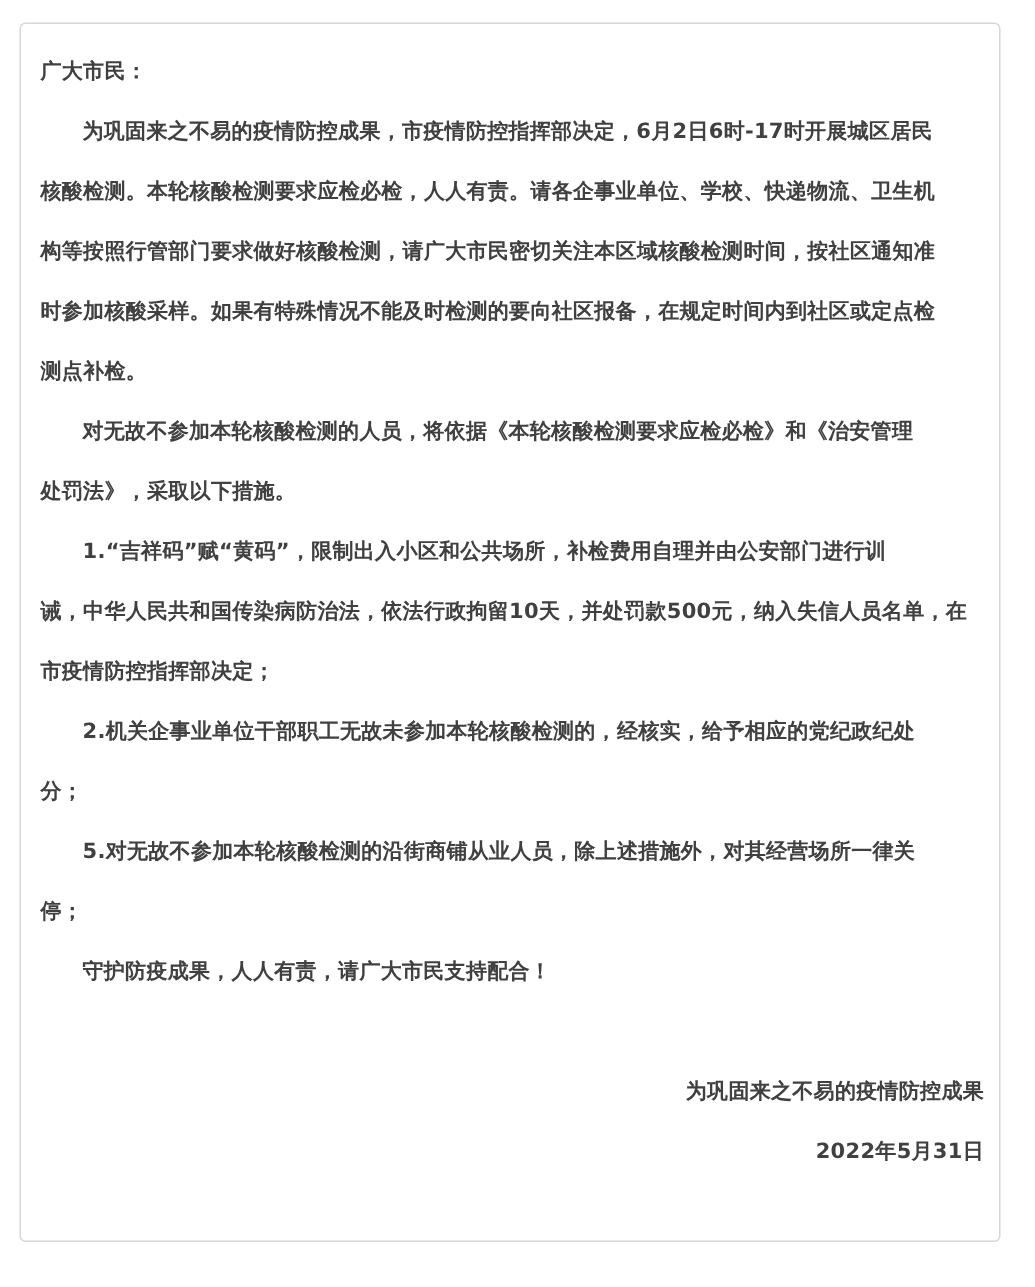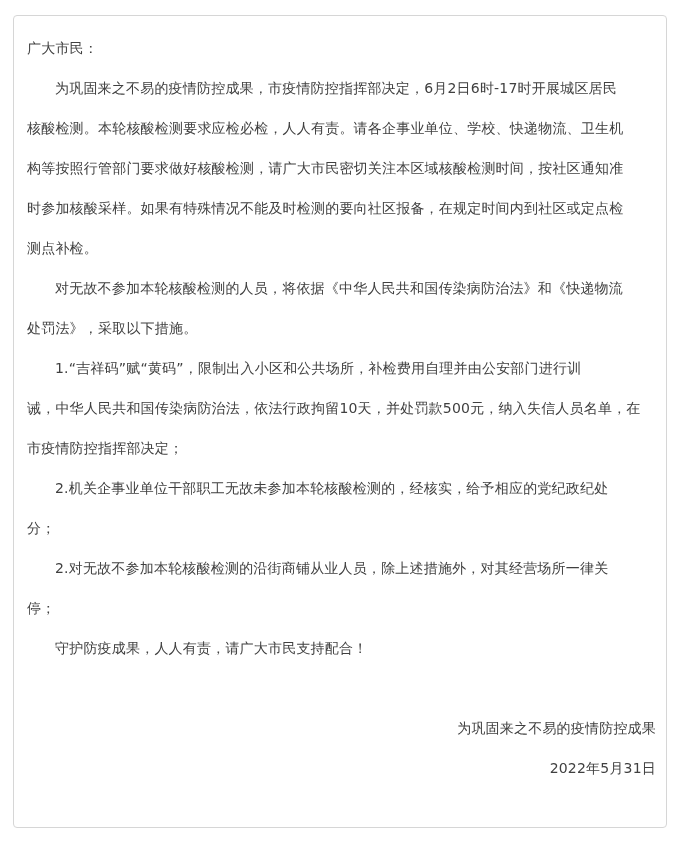--- a/index.html
+++ b/index.html
@@ -1,20 +1,20 @@
 <!DOCTYPE html>
 <html style="--background: #ffffff; --border: #d6d6d6; --text: #404040;"><head>
 <meta charset="utf-8">
 <style>
   :root {
     --background: #ffffff;
     --border: #d6d6d6;
     --text: #404040;
   }
-  * { margin: 0; padding: 0; box-sizing: border-box; }
+  * { margin: 0; padding: 0; box-sizing: border-box; font-weight: bold; }
   html, body {
     width: 690px;
     height: 858px;
     background: var(--background, #ffffff);
     font-family: "DejaVu Sans", sans-serif;
   }
   .doc {
     position: absolute;
     left: 13px;
     top: 15px;
@@ -43,31 +43,31 @@
 
 <div class="doc">
   <div class="line">广大市民：</div>
 
   <div class="line indent">为巩固来之不易的疫情防控成果，市疫情防控指挥部决定，6月2日6时-17时开展城区居民</div>
   <div class="line">核酸检测。本轮核酸检测要求应检必检，人人有责。请各企事业单位、学校、快递物流、卫生机</div>
   <div class="line">构等按照行管部门要求做好核酸检测，请广大市民密切关注本区域核酸检测时间，按社区通知准</div>
   <div class="line">时参加核酸采样。如果有特殊情况不能及时检测的要向社区报备，在规定时间内到社区或定点检</div>
   <div class="line">测点补检。</div>
 
-  <div class="line indent">对无故不参加本轮核酸检测的人员，将依据《中华人民共和国传染病防治法》和《快递物流</div>
+  <div class="line indent">对无故不参加本轮核酸检测的人员，将依据《本轮核酸检测要求应检必检》和《治安管理</div>
   <div class="line">处罚法》，采取以下措施。</div>
 
   <div class="line indent">1.“吉祥码”赋“黄码”，限制出入小区和公共场所，补检费用自理并由公安部门进行训</div>
   <div class="line">诫，中华人民共和国传染病防治法，依法行政拘留10天，并处罚款500元，纳入失信人员名单，在</div>
   <div class="line">市疫情防控指挥部决定；</div>
 
   <div class="line indent">2.机关企事业单位干部职工无故未参加本轮核酸检测的，经核实，给予相应的党纪政纪处</div>
   <div class="line">分；</div>
 
-  <div class="line indent">2.对无故不参加本轮核酸检测的沿街商铺从业人员，除上述措施外，对其经营场所一律关</div>
+  <div class="line indent">5.对无故不参加本轮核酸检测的沿街商铺从业人员，除上述措施外，对其经营场所一律关</div>
   <div class="line">停；</div>
 
 
   <div class="line indent">守护防疫成果，人人有责，请广大市民支持配合！</div>
 
   <div class="blank"></div>
 
   <div class="line right">为巩固来之不易的疫情防控成果</div>
   <div class="line right">2022年5月31日</div>
 </div>

